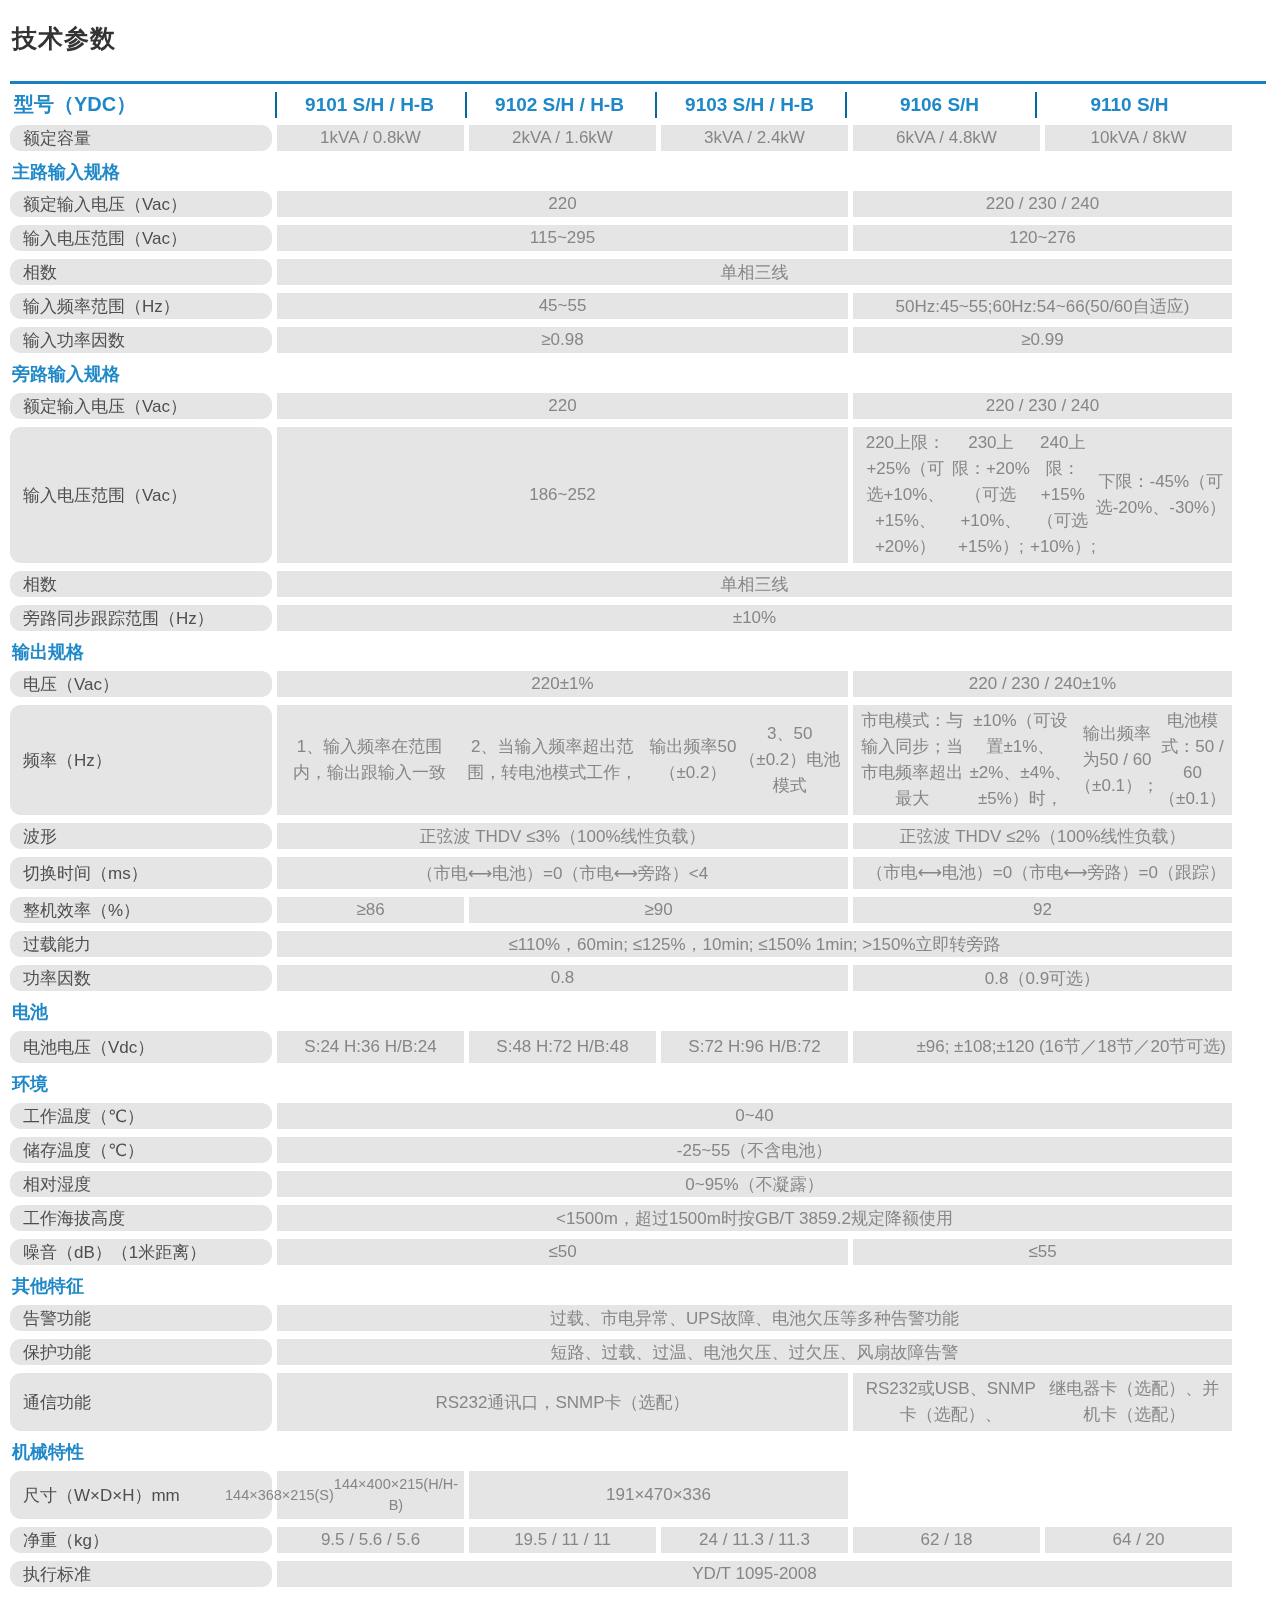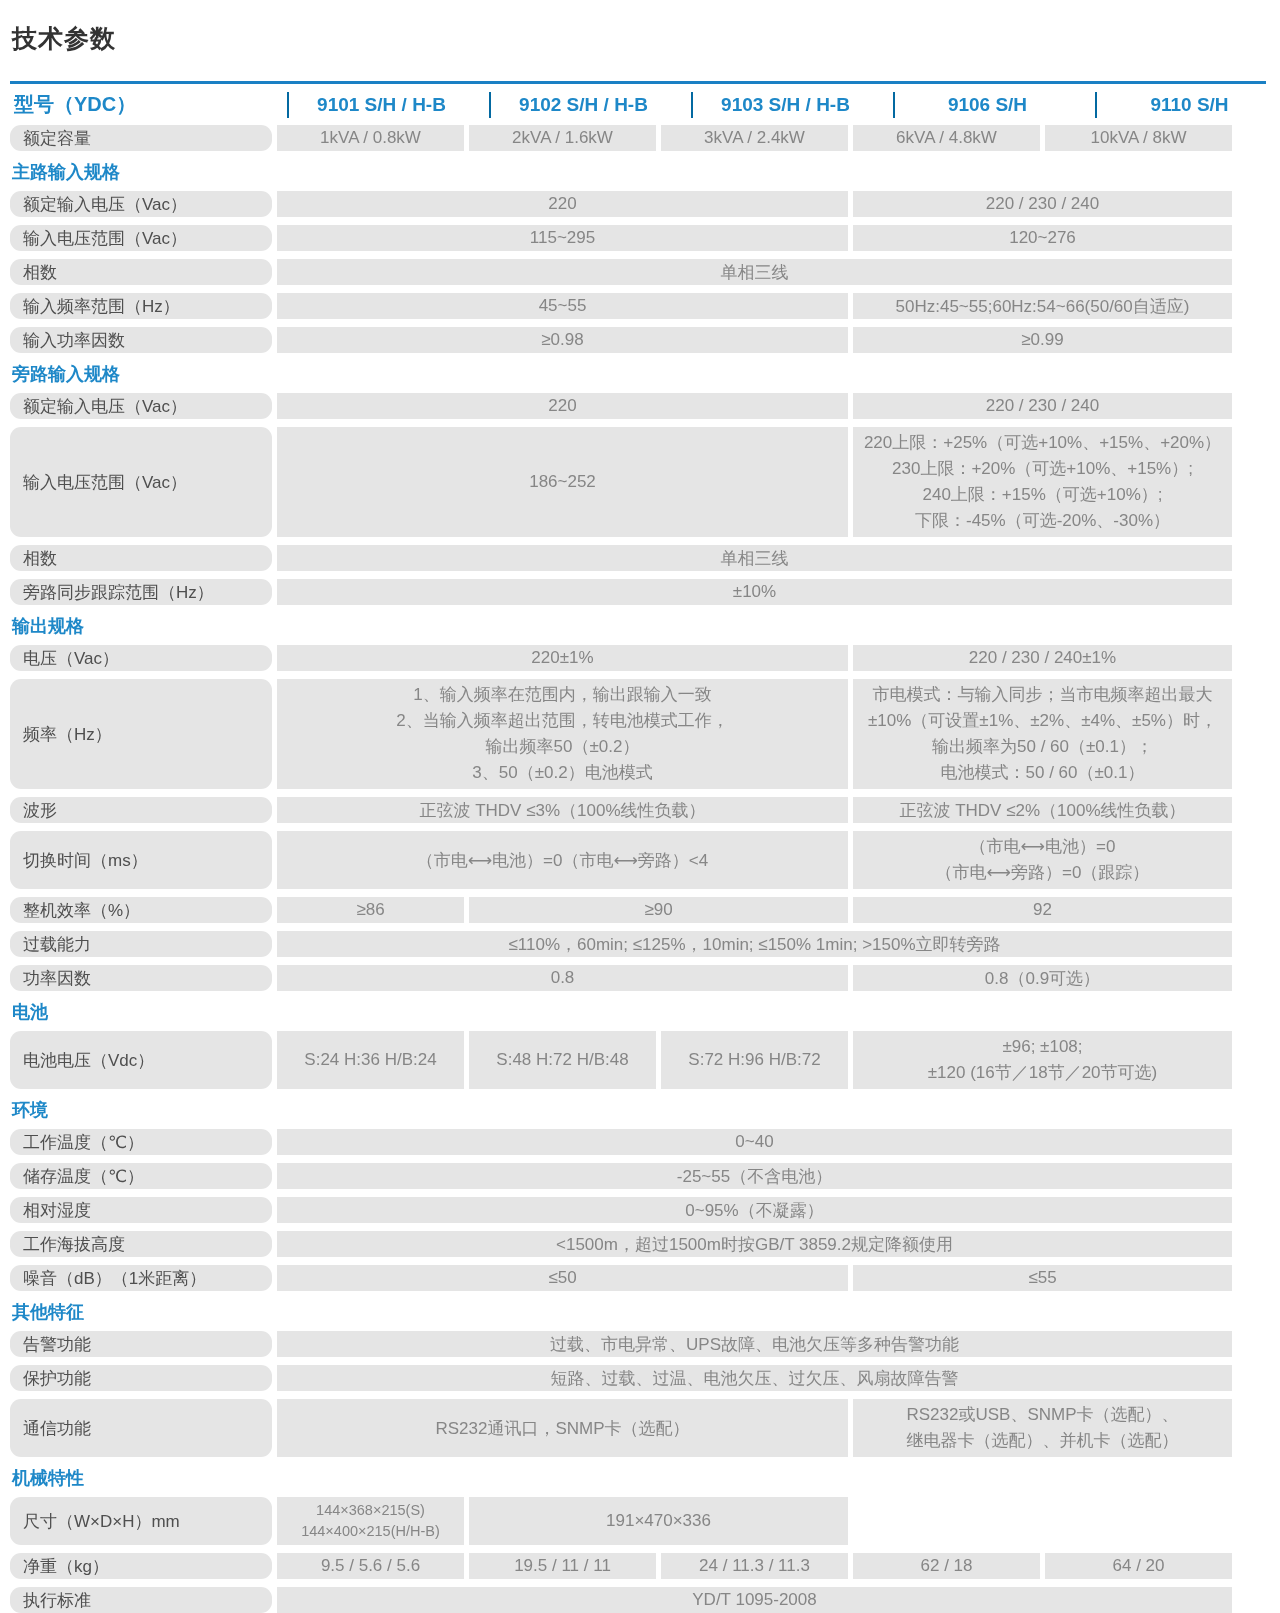--- a/index.html
+++ b/index.html
@@ -9,30 +9,30 @@
     --cell-bg:#e5e5e5;
     --label-text:#4f4f4f;
     --value-text:#868686;
   }
   html,body{margin:0;padding:0;background:#fff;}
   body{width:1280px;font-family:"Liberation Sans","DejaVu Sans",sans-serif;}
   .wrap{margin:0 14px 0 10px;padding-top:16px;padding-bottom:58px;}
   .title{font-size:25px;font-weight:bold;color:#333;margin:6px 0 26px 2px;letter-spacing:1px;}
   .rule-top{height:3px;background:var(--rule-top);}
 
-  .hrow{display:grid;grid-template-columns:262px repeat(5,187px);column-gap:15px;align-items:center;margin:7px 0 7px;}
+  .hrow{display:grid;grid-template-columns:262px repeat(5,187px);column-gap:3px;align-items:center;margin:7px 0 7px;}
   .hlabel{font-size:20px;font-weight:bold;color:var(--accent);padding-left:4px;}
   .hmodel{font-size:19px;font-weight:bold;color:var(--accent);text-align:center;border-left:2px solid #0369a1;height:26px;line-height:26px;}
 
   .row{display:grid;grid-template-columns:262px repeat(5,187px);column-gap:5px;margin-bottom:8px;}
   .cell{background:var(--cell-bg);color:var(--value-text);font-size:17px;display:flex;align-items:center;justify-content:center;text-align:center;min-height:26px;}
   .lab{grid-column:1;justify-content:flex-start;text-align:left;color:var(--label-text);padding-left:13px;border-radius:11px;}
   .c1{grid-column:2}.c2{grid-column:3}.c3{grid-column:4}.c4{grid-column:5}.c5{grid-column:6}
   .c123{grid-column:2/5}.c45{grid-column:5/7}.c23{grid-column:3/5}.call{grid-column:2/7}
-  .ml{flex-direction:column;justify-content:flex-end;line-height:26px;padding:3px 6px;}
+  .ml{flex-direction:row;justify-content:flex-end;line-height:26px;padding:3px 6px;}
   .ml span{display:block;}
   .sm{font-size:14.5px;line-height:21px;}
   .section{font-size:18px;font-weight:bold;color:var(--accent);margin:9px 0 7px 2px;}
 </style>
 </head>
 <body>
 
 <div class="wrap">
   <div class="title">技术参数</div>
   <div class="rule-top"></div>

